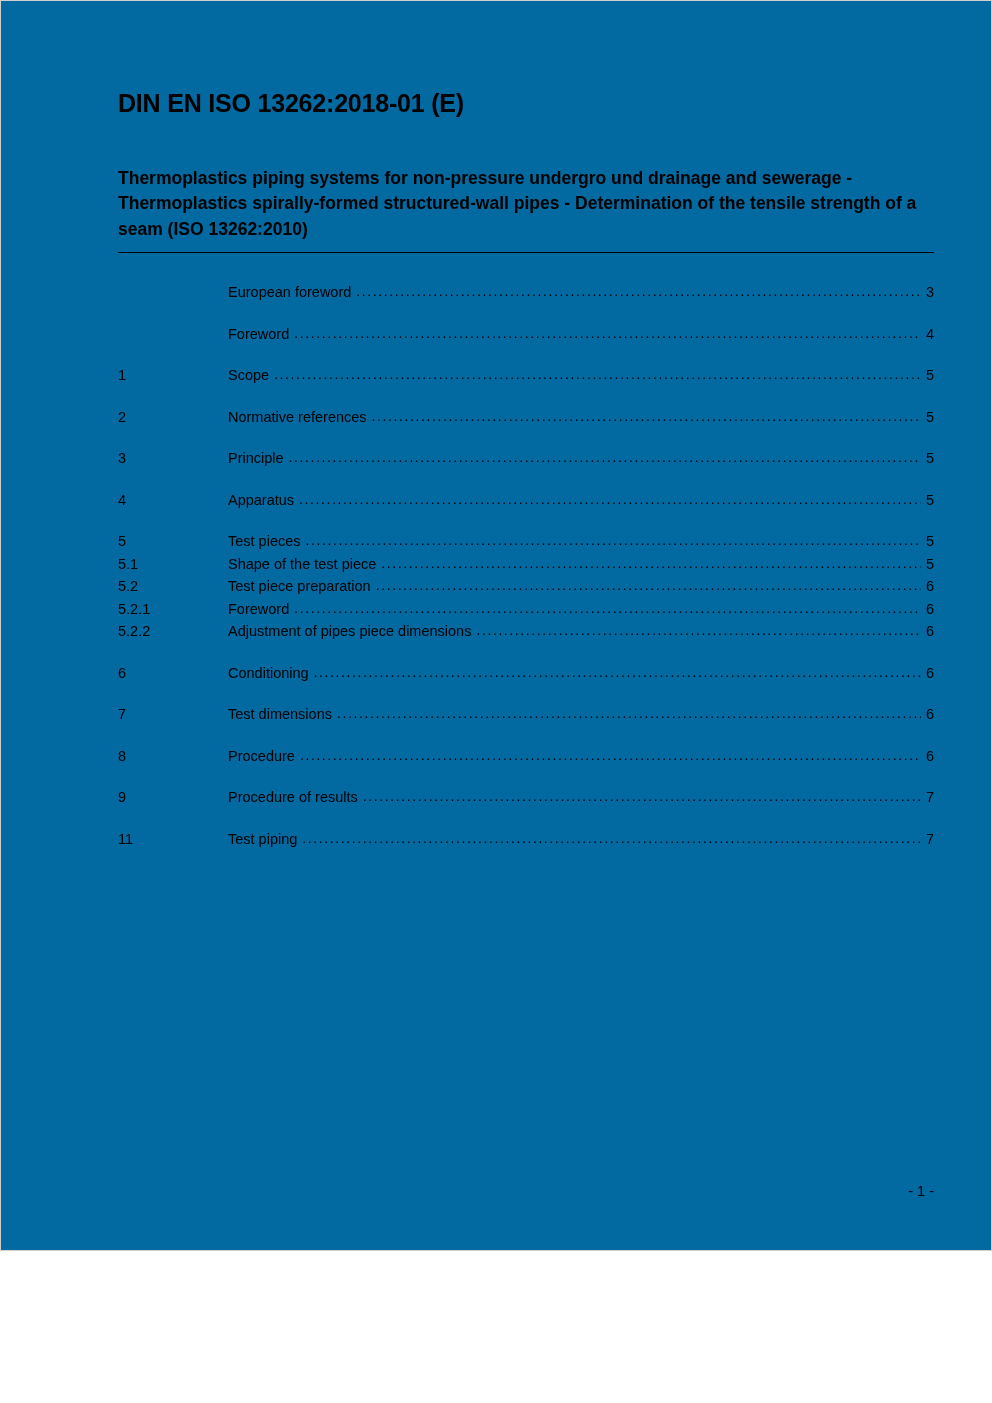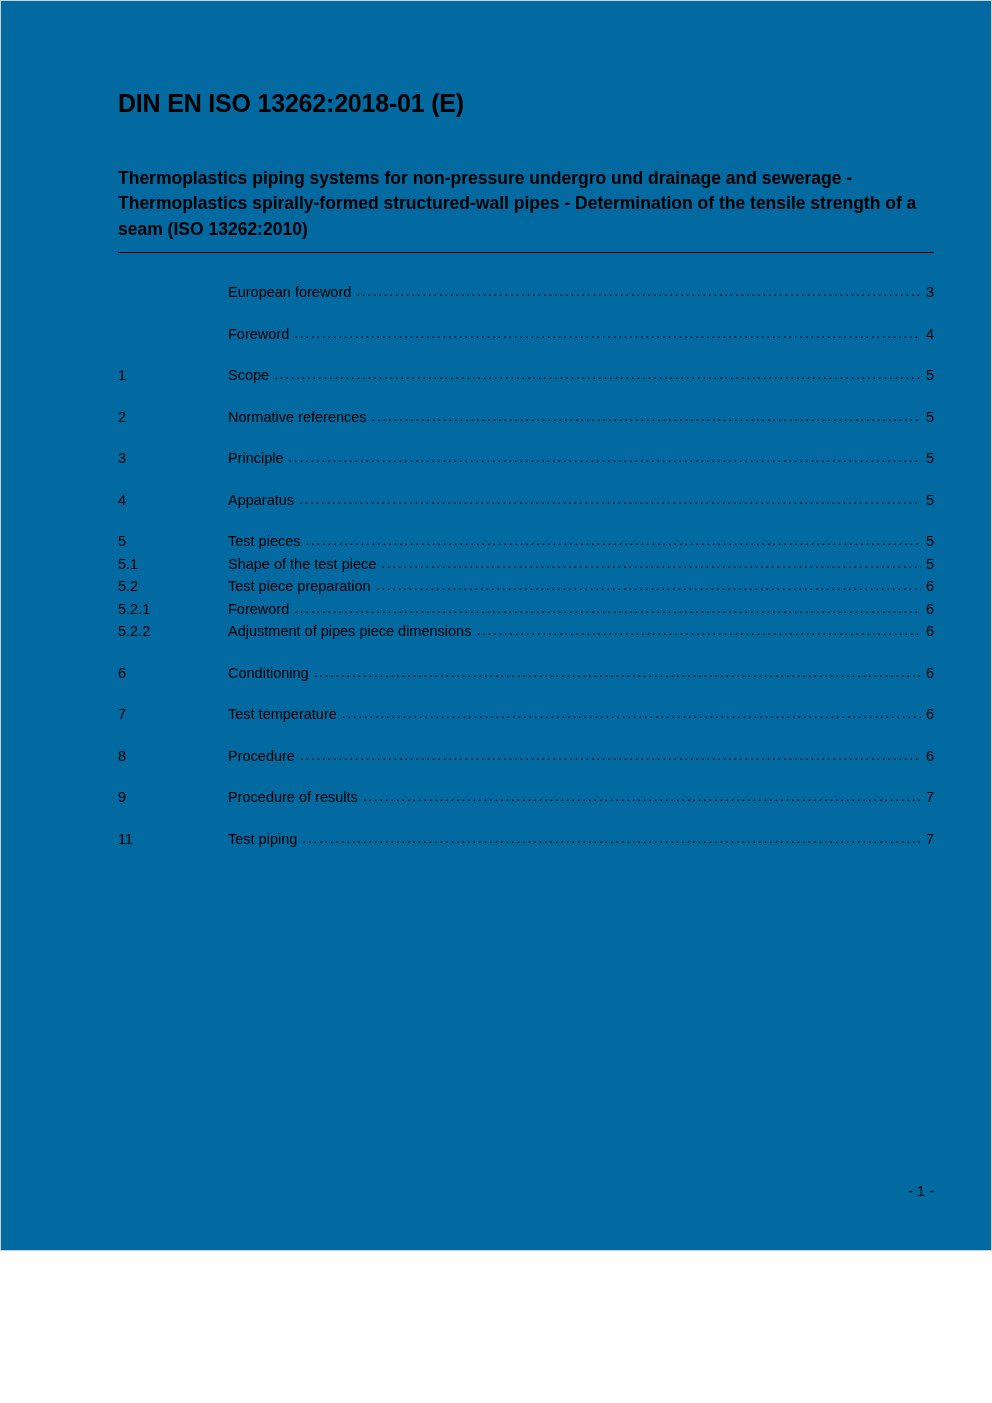--- a/index.html
+++ b/index.html
@@ -195,21 +195,21 @@
           <span class="toc-page">6</span>
         </div>
         <div class="toc-entry gap">
           <span class="toc-num">6</span>
           <span class="toc-label">Conditioning</span>
           <span class="toc-dots">........................................................................................................................................................................................................</span>
           <span class="toc-page">6</span>
         </div>
         <div class="toc-entry gap">
           <span class="toc-num">7</span>
-          <span class="toc-label">Test temperature</span>
+          <span class="toc-label">Test dimensions</span>
           <span class="toc-dots">........................................................................................................................................................................................................</span>
           <span class="toc-page">6</span>
         </div>
         <div class="toc-entry gap">
           <span class="toc-num">8</span>
           <span class="toc-label">Procedure</span>
           <span class="toc-dots">........................................................................................................................................................................................................</span>
           <span class="toc-page">6</span>
         </div>
         <div class="toc-entry gap">

